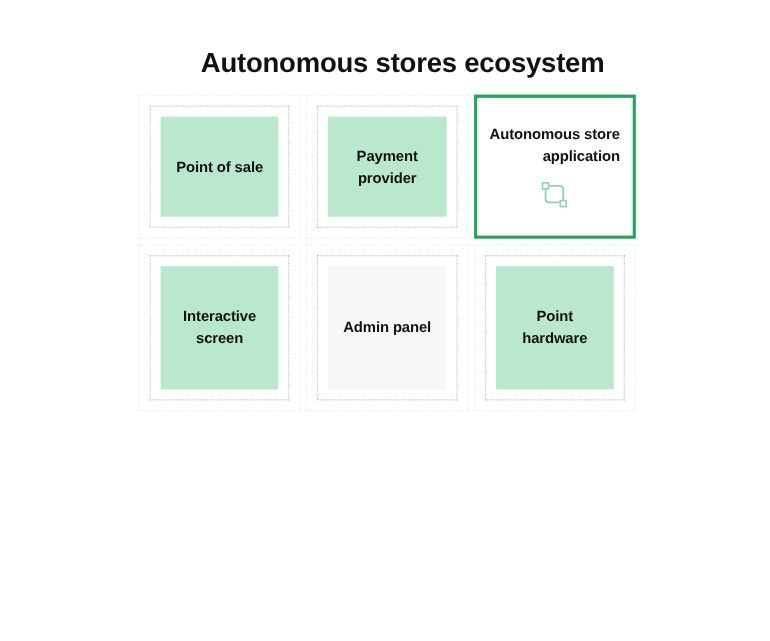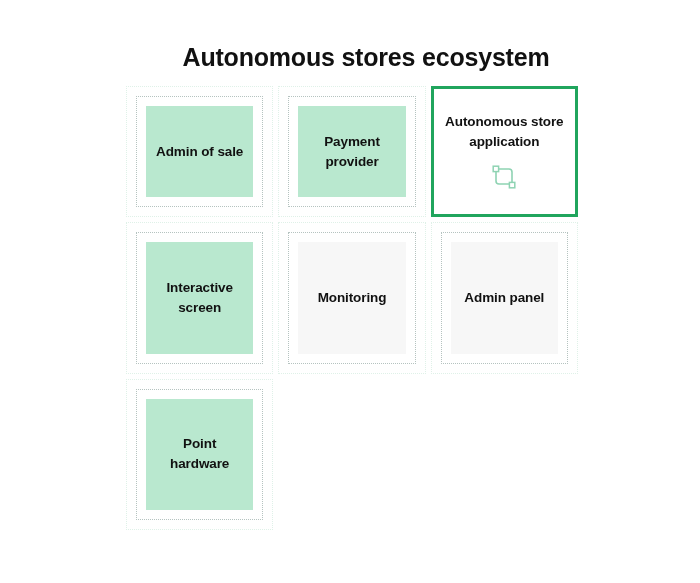--- a/index.html
+++ b/index.html
@@ -106,20 +106,21 @@
     font-weight: 700;
     color: #111111;
     line-height: 20px;
     letter-spacing: -0.1px;
     white-space: pre-line;
     padding: 0 6px;
   }
   .label-center {
     font-size: 13.5px;
     line-height: 20px;
+    text-align: right;
   }
 
   
   .transform-icon {
     margin-top: 11px;
     width: 30px;
     height: 28px;
     display: block;
   }
 </style>
@@ -128,21 +129,21 @@
 
 <div class="page">
 
   <div class="title">Autonomous stores ecosystem</div>
 
   <div class="grid">
 
     <div class="cell">
       <div class="cell-inner">
         <div class="fill fill-green">
-          <span class="label">Admin of sale</span>
+          <span class="label">Point of sale</span>
         </div>
       </div>
     </div>
 
 
     <div class="cell">
       <div class="cell-inner">
         <div class="fill fill-green">
           <span class="label">Payment
 provider</span>
@@ -168,27 +169,20 @@
 
     <div class="cell">
       <div class="cell-inner">
         <div class="fill fill-green">
           <span class="label">Interactive
 screen</span>
         </div>
       </div>
     </div>
 
-    <div class="cell">
-      <div class="cell-inner">
-        <div class="fill fill-gray">
-          <span class="label">Monitoring</span>
-        </div>
-      </div>
-    </div>
 
     <div class="cell">
       <div class="cell-inner">
         <div class="fill fill-gray">
           <span class="label">Admin panel</span>
         </div>
       </div>
     </div>
 
     <div class="cell">

